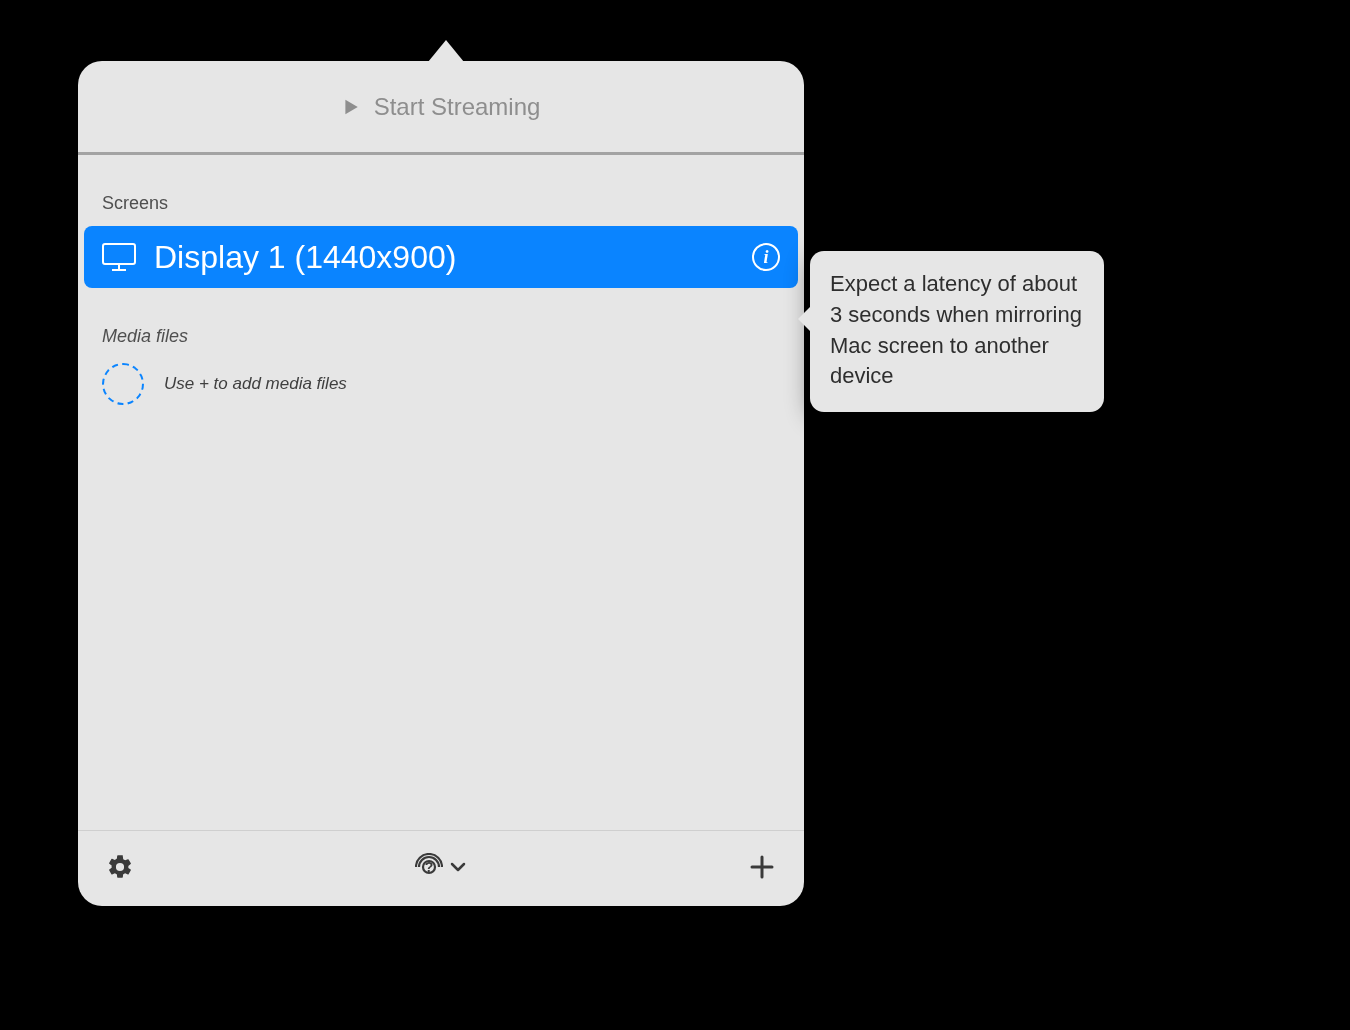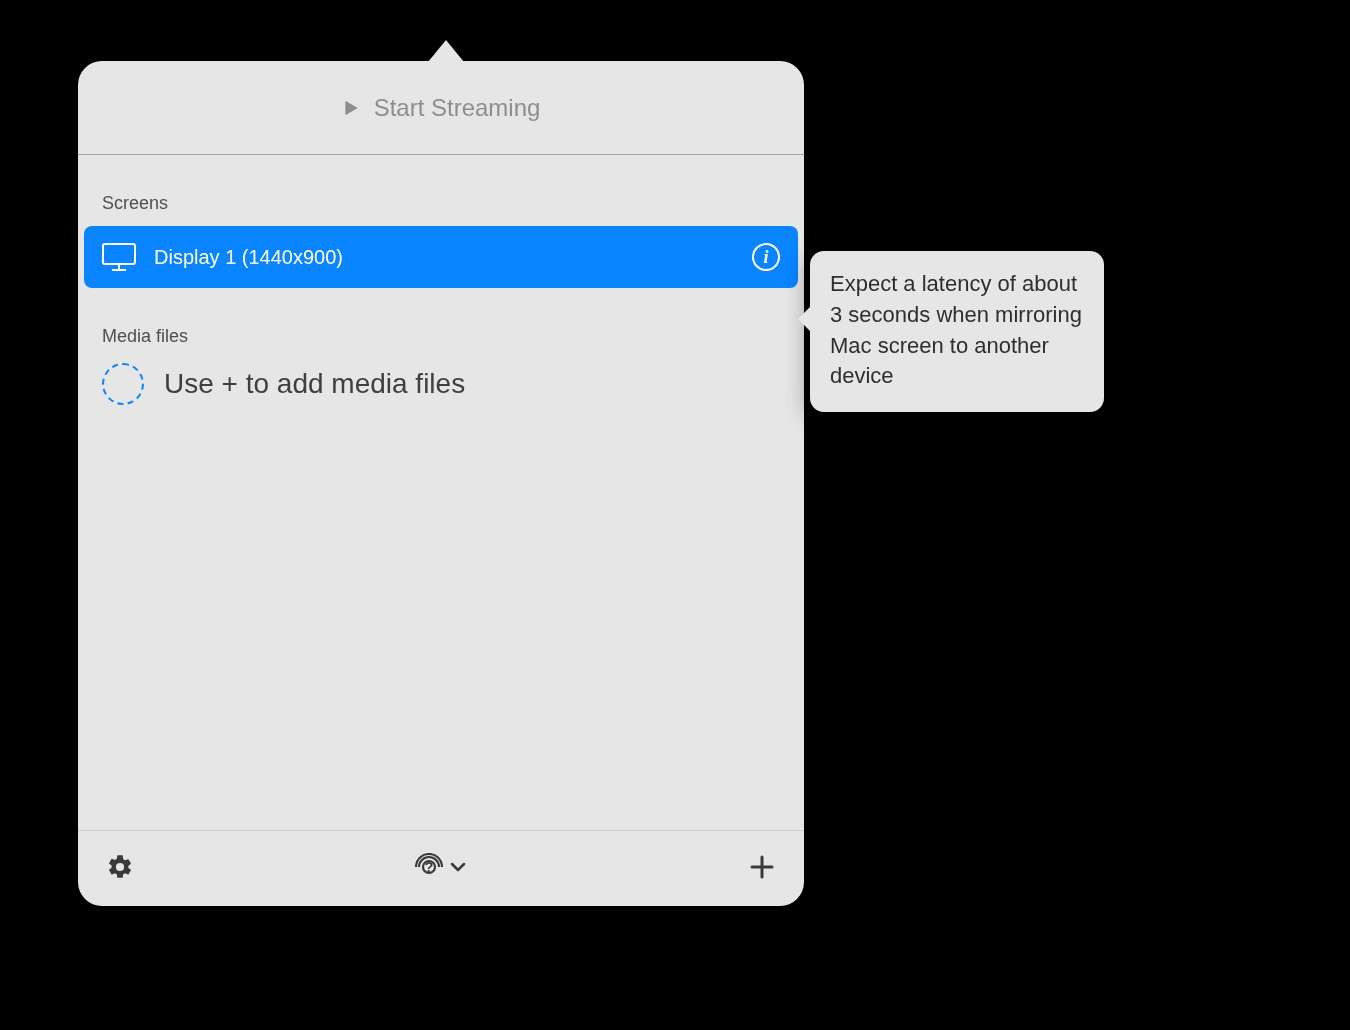--- a/index.html
+++ b/index.html
@@ -33,21 +33,21 @@
       height: 845px;
       background: #e6e6e6;
       border-radius: 24px;
       box-shadow: 0 12px 40px rgba(0,0,0,.5), 0 2px 10px rgba(0,0,0,.3);
       overflow: hidden;
       display: flex;
       flex-direction: column;
     }
     .header {
       height: 94px;
-      border-bottom: 1px solid #a3a3a3;
+      border-bottom: 3px solid #a3a3a3;
       display: flex;
       align-items: center;
       justify-content: center;
       gap: 10px;
       color: #8e8e8e;
       font-size: 24px;
       font-weight: 400;
     }
     .header svg { width: 18px; height: 18px; fill: #8e8e8e; margin-right: 4px; }
     .body {
@@ -66,53 +66,53 @@
       background: #0a84ff;
       border-radius: 8px;
       display: flex;
       align-items: center;
       padding: 0 18px 0 18px;
       gap: 18px;
       position: relative;
     }
     .screen-row .label {
       color: #fff;
-      font-size: 20px;
+      font-size: 32px;
       flex: 1;
     }
     .monitor-icon { width: 34px; height: 28px; }
     .monitor-icon rect { fill: none; stroke: #fff; stroke-width: 2; }
     .monitor-icon line { stroke: #fff; stroke-width: 2; }
     .info-circle {
       width: 28px; height: 28px;
       border: 2px solid #fff;
       border-radius: 50%;
       display: flex;
       align-items: center;
       justify-content: center;
       color: #fff;
       font-family: Georgia, 'Times New Roman', serif;
       font-size: 18px;
       font-style: italic;
       font-weight: 600;
     }
-    .media-section { margin-top: 38px; }
+    .media-section { margin-top: 38px; font-style: italic; }
     .media-row {
       padding: 8px 24px 0 24px;
       display: flex;
       align-items: center;
       gap: 20px;
     }
     .dashed-circle {
       width: 42px; height: 42px;
       border: 2px dashed #0a84ff;
       border-radius: 50%;
       flex-shrink: 0;
     }
-    .media-row .hint { color:#3f3f3f; font-size: 28px; }
+    .media-row .hint { color:#3f3f3f; font-size: 17px; }
     .footer {
       height: 76px;
       border-top: 1px solid #cfcfcf;
       display: flex;
       align-items: center;
       padding: 0 28px 0 28px;
     }
     .footer .left { flex:1; display:flex; }
     .footer .center { flex:1; display:flex; justify-content:center; align-items:center; gap:6px; }
     .footer .right { flex:1; display:flex; justify-content:flex-end; }

